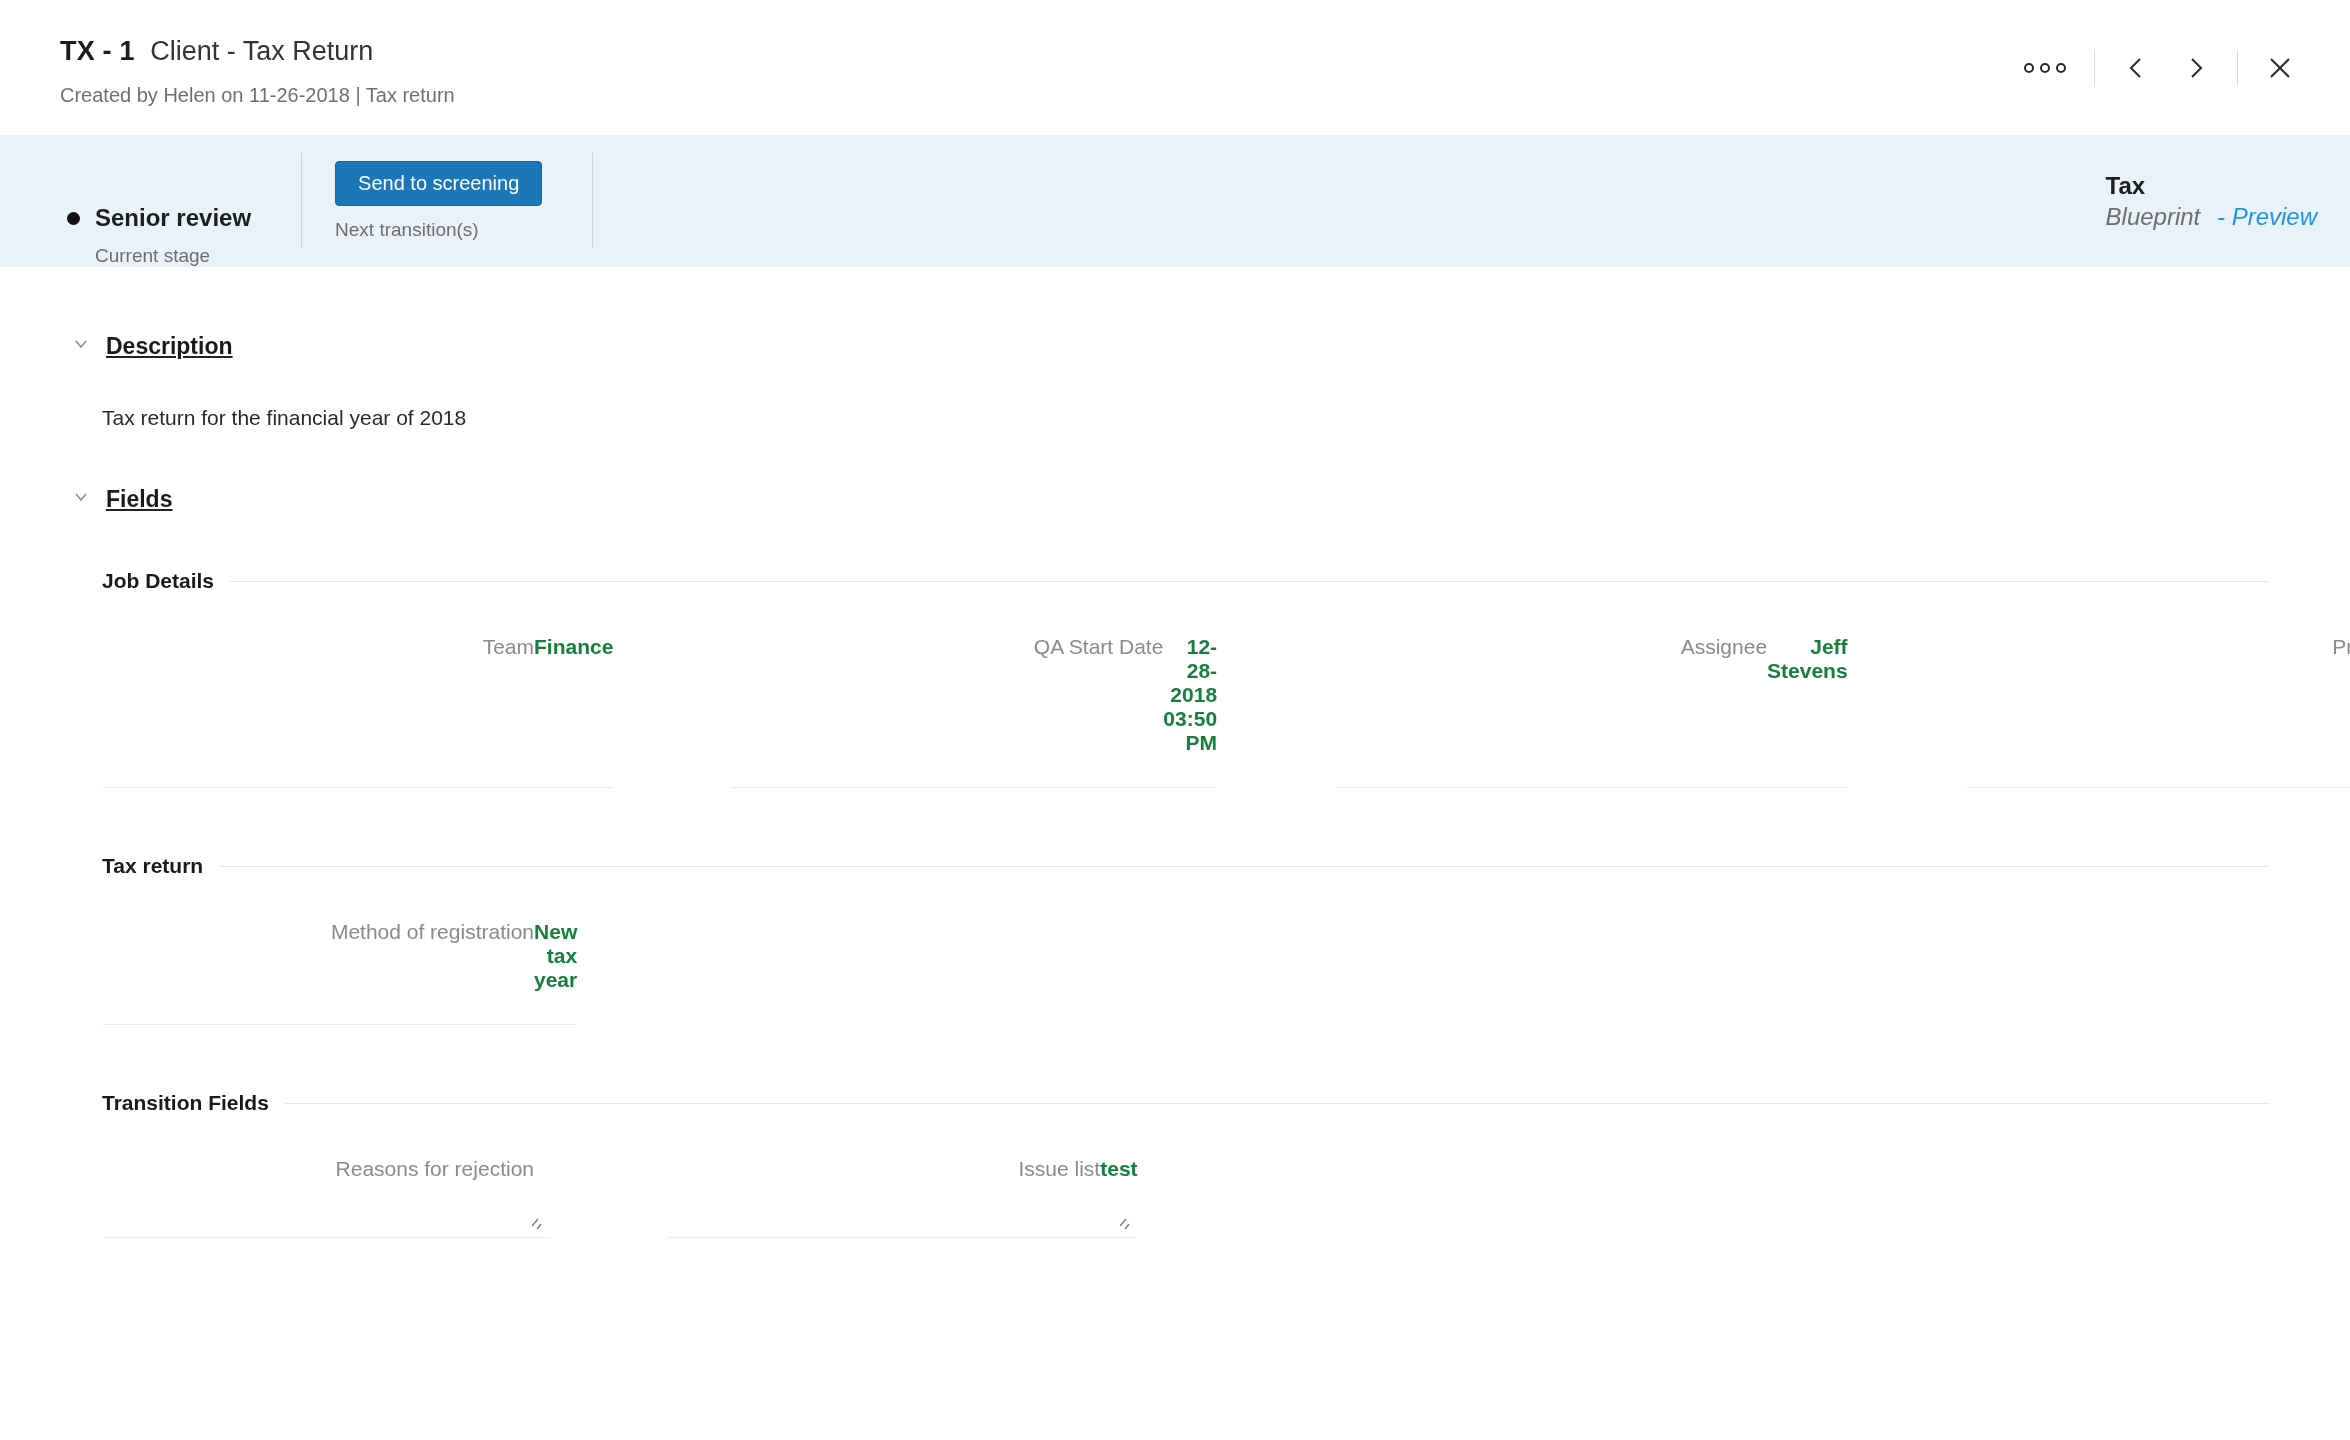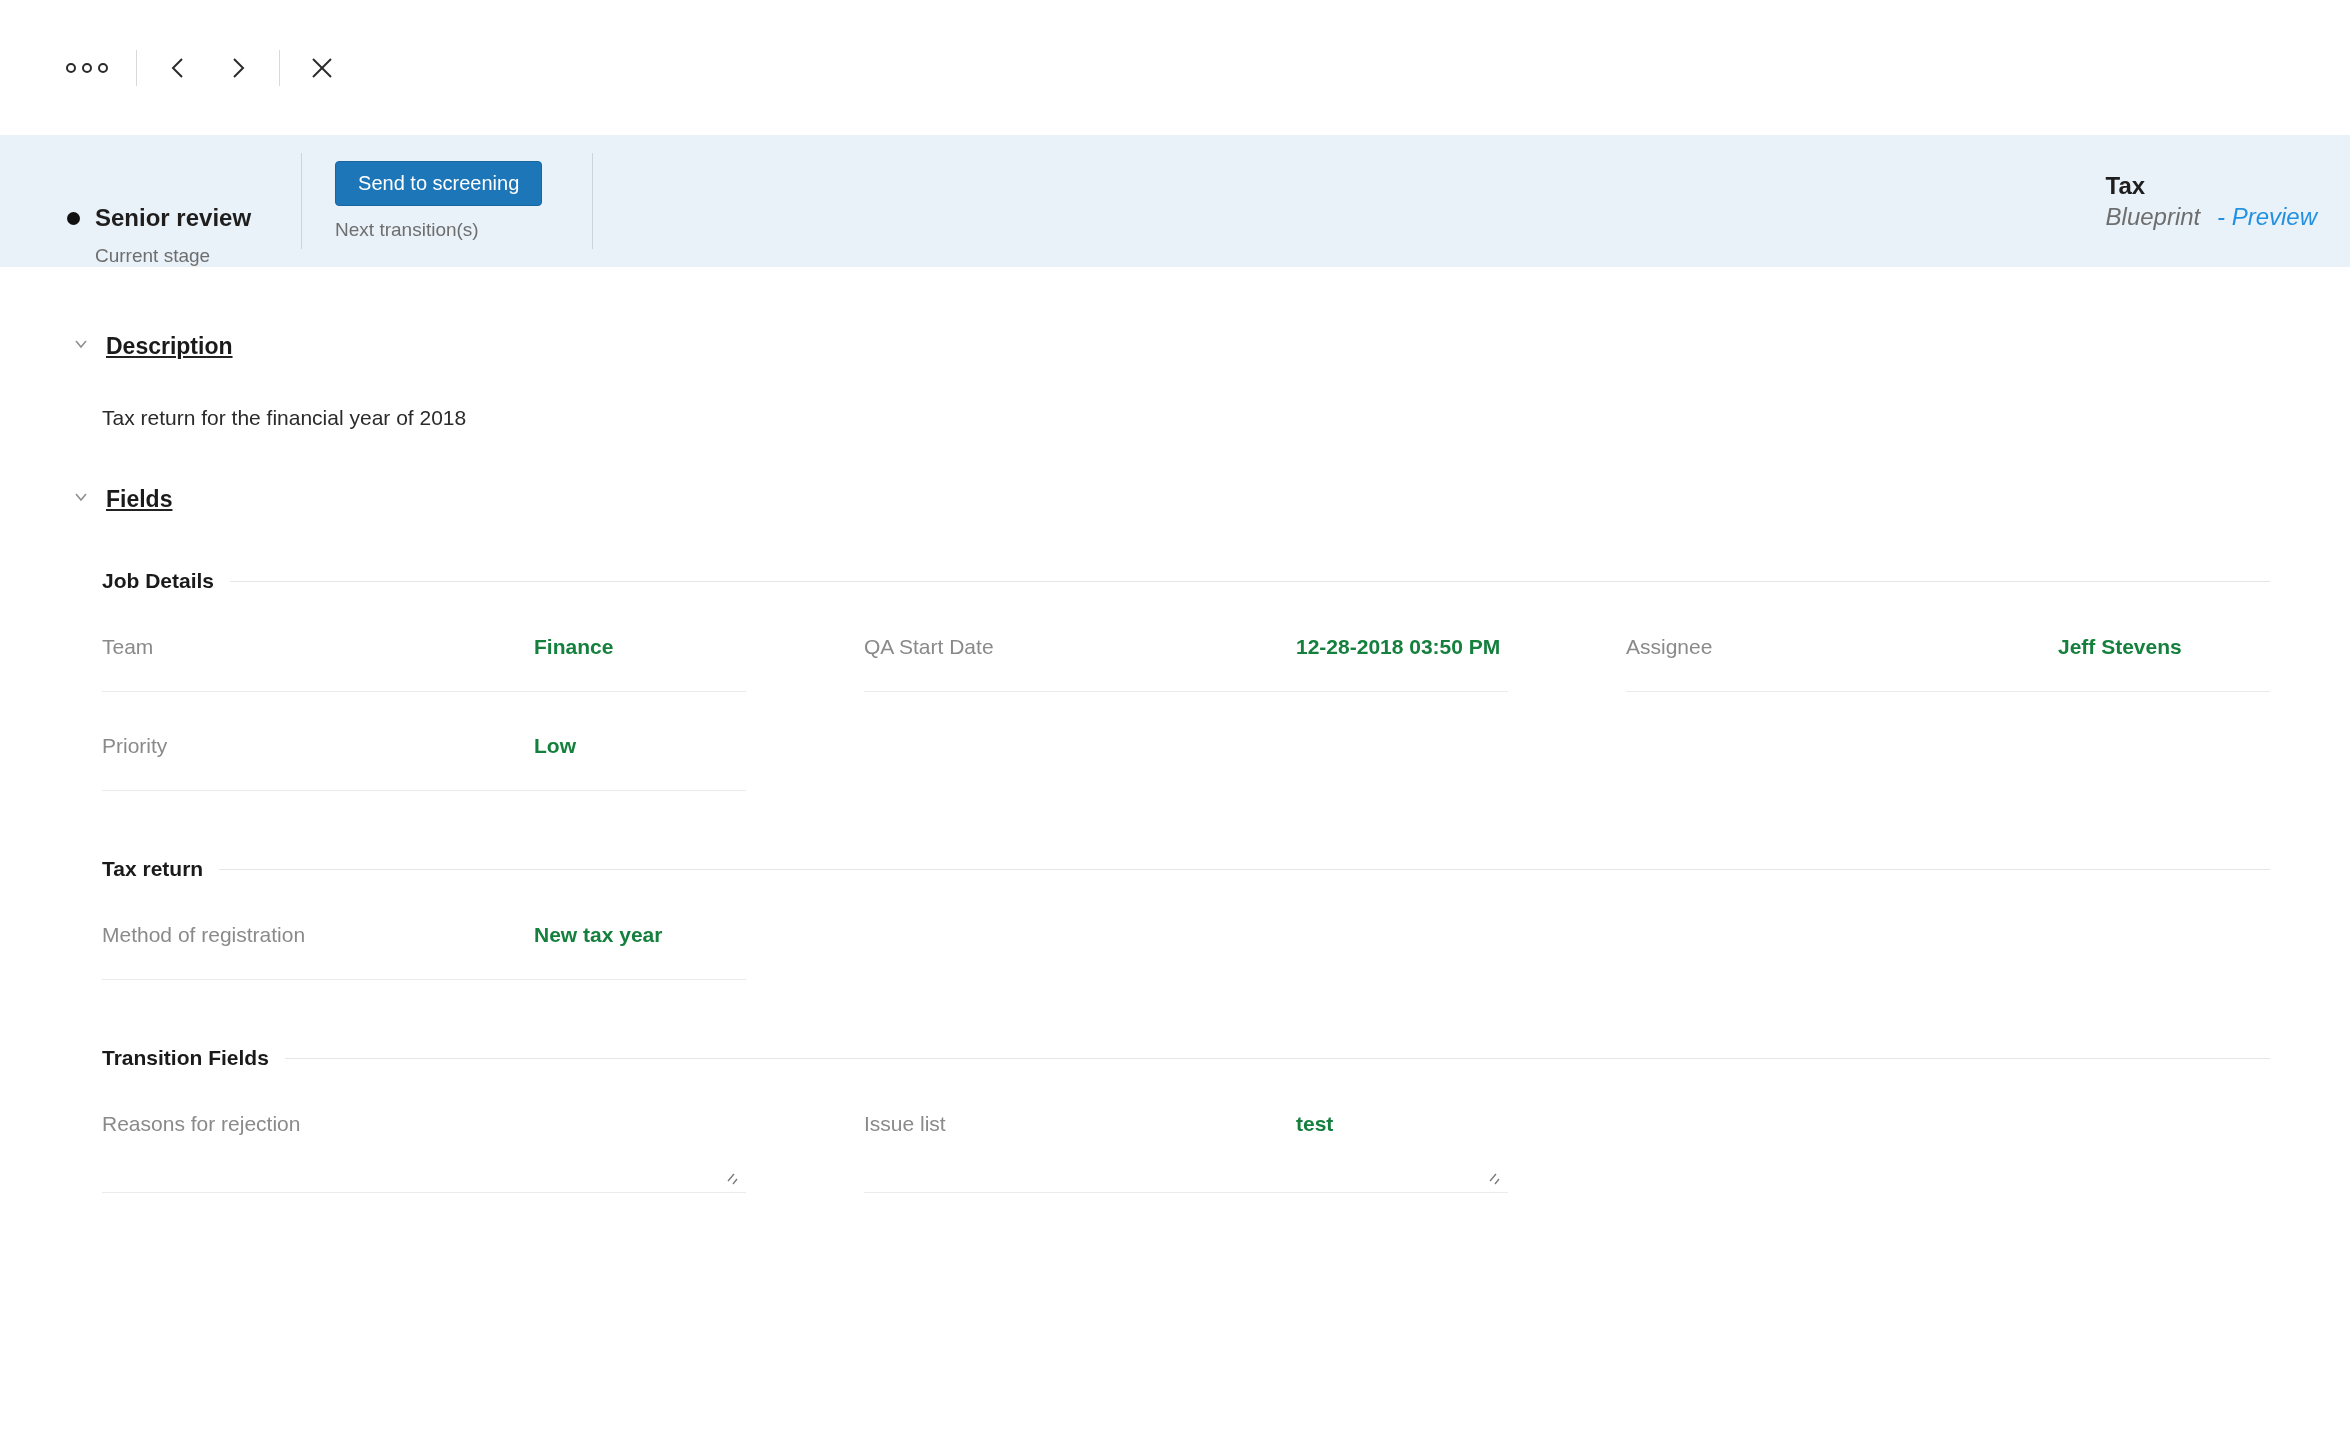--- a/index.html
+++ b/index.html
@@ -50,33 +50,40 @@
   .sec-title { font-size:23px; font-weight:700; color:#1a1a1a; }
   .sec-body { padding-left:32px; }
   .desc-text { margin-top:46px; font-size:21px; color:#2a2a2a; }
 
   .group { margin-top:66px; }
   .group:first-child { margin-top:56px; }
   .group-head { display:flex; align-items:center; }
   .group-title { font-size:21px; font-weight:700; color:#1a1a1a; white-space:nowrap; }
   .group-rule { flex:1; height:1px; background:#e6e6e6; margin-left:16px; }
 
-  .rows { display:grid; grid-template-columns:1fr 1fr 1fr; column-gap:118px; }
+  .rows { display:grid; grid-template-columns:1fr 1fr 1fr 1fr; column-gap:118px;text-align:right; }
   .frow { display:flex; align-items:baseline; border-bottom:1px solid #ebebeb;
     padding:42px 0 32px; position:relative; }
   .frow.empty { border-bottom:none; }
   .flabel { flex:none; width:432px; font-size:21px; color:#8a8a8a; }
   .fvalue { font-size:21px; font-weight:600; color:#15803d; }
   .frow.ta { padding-bottom:56px; }
   .resize-grip { position:absolute; right:6px; bottom:5px; display:flex; }
 </style>
 </head>
 <body>
 
 <header class="topbar">
+  <div class="title-block">
+    <div class="title-line">
+      <span class="ticket-id">TX - 1</span>
+      <span class="ticket-title">Client - Tax Return</span>
+    </div>
+    <div class="subtitle">Created by Helen on 11-26-2018 | Tax return</div>
+  </div>
 
   <div class="header-actions">
     <button class="icon-btn" aria-label="More options">
       <span class="dots">
           <span></span>
           <span></span>
           <span></span>
         </span>
     </button>
     <div class="vdiv"></div>

